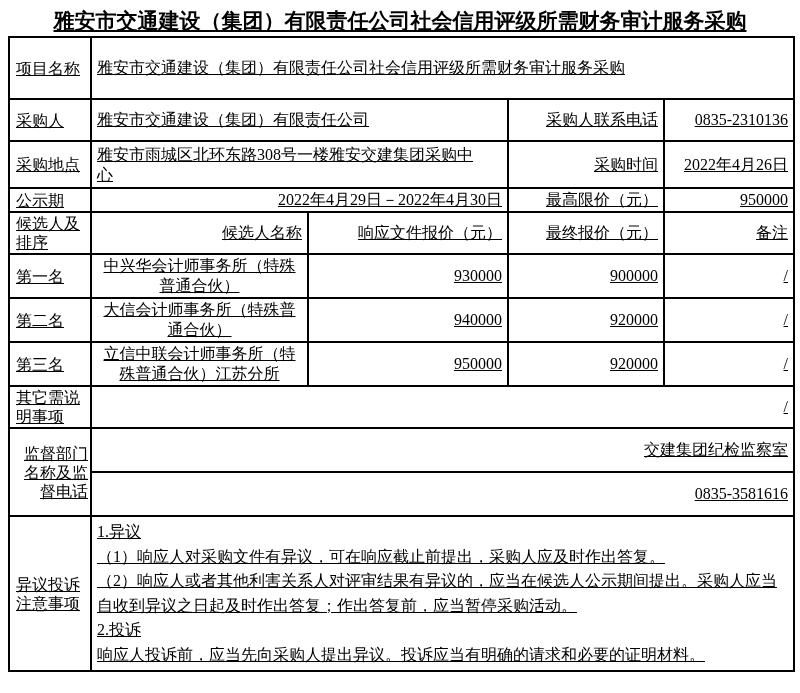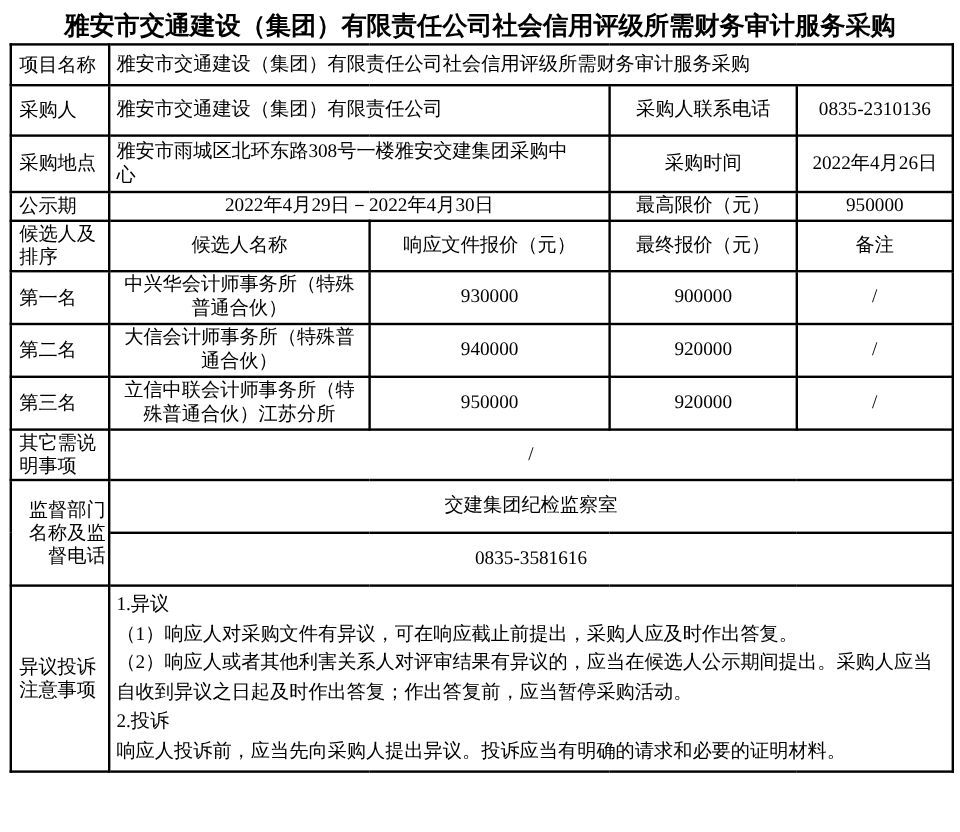--- a/index.html
+++ b/index.html
@@ -3,21 +3,21 @@
 <meta charset="utf-8">
 <style>
   * { box-sizing: border-box; }
   html, body {
     margin: 0; padding: 0;
     width: 800px; height: 693px;
     background: #ffffff;
     color: #000000;
     font-family: "Liberation Serif", "DejaVu Serif", serif;
   }
-  .page { width: 800px; height: 693px; overflow: hidden; }
+  .page { width: 800px; height: 693px; overflow: hidden; text-decoration: underline; }
 
   .doc-title {
     margin: 0;
     padding-top: 8px;
     text-align: center;
     font-size: 21px;
     font-weight: bold;
     line-height: 27px;
   }
   .doc-title .t-line { display: block; }
@@ -40,32 +40,32 @@
     padding: 1px 5px;
     vertical-align: middle;
     overflow: hidden;
   }
   td.lbl {
     text-align: left;
     padding: 1px 2px 1px 6px;
     line-height: 19px;
   }
   td.lbl-center { text-align: right; padding: 1px 2px; }
-  td.ctr { text-align: center; }
+  td.ctr { text-align: right; }
   td.lft { text-align: left; }
   td.name { word-break: break-all; line-height: 20px; text-align: center; }
   td.wrapcell { word-break: break-all; padding-right: 26px; }
   td.notes {
     line-height: 24.5px;
     padding: 3px 6px 3px 5px;
     vertical-align: middle;
   }
   td.notes .note-line { text-align: left; }
 
-  tr.h50 { height: 34px; }
+  tr.h50 { height: 62px; }
   tr.h45 { height: 42px; }
   tr.h47 { height: 47px; border-radius: 12px; }
   tr.h20 { height: 20px; }
   tr.h38 { height: 38px; }
   tr.h46 { height: 42px; }
   tr.h44 { height: 44px; }
   tr.h148 { height: 148px; }
 </style>
 </head>
 <body>

